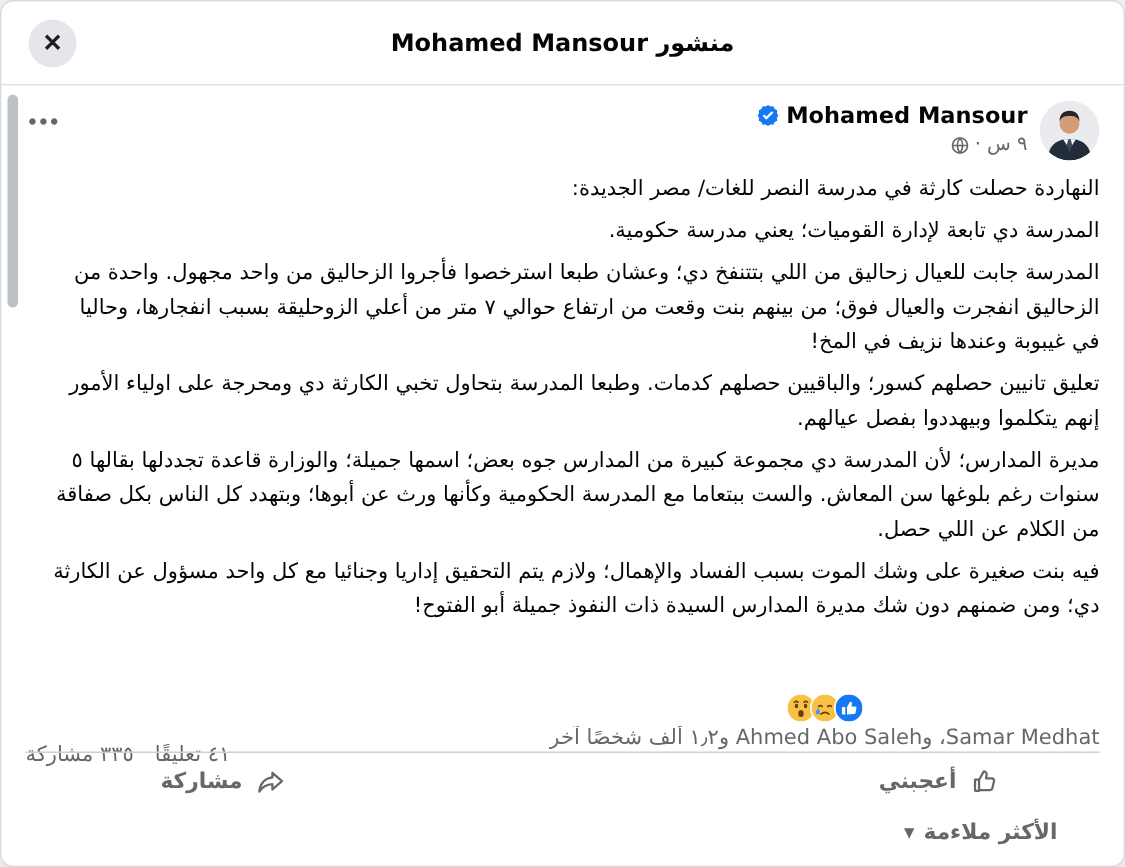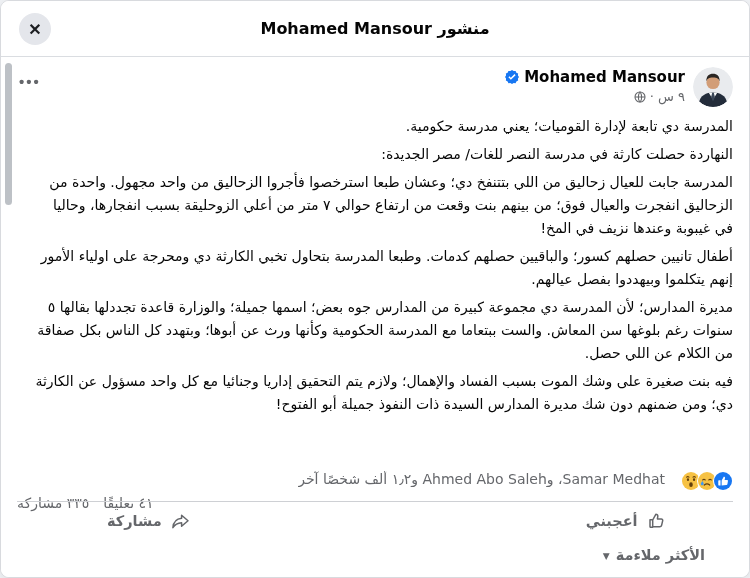--- a/index.html
+++ b/index.html
@@ -24,21 +24,21 @@
   .badge{width:14px;height:14px;flex:0 0 auto;}
   .ts-line{display:flex;align-items:center;gap:4px;font-size:13px;color:#65676b;margin-top:3px;}
   .more-btn{background:none;border:none;color:#65676b;font-size:15px;letter-spacing:2px;cursor:pointer;
             padding:4px 2px;margin-top:2px;font-weight:bold;}
   .post-body{position:absolute;top:58px;right:16px;left:30px;height:354px;overflow:hidden;
              font-size:14px;line-height:23px;color:#050505;text-align:right;}
   .post-body p{margin:0 0 5px 0;}
   
   .summary{position:absolute;top:412px;right:16px;left:16px;height:24px;display:flex;align-items:center;
            justify-content:space-between;font-size:14px;color:#65676b;}
-  .summary-right{display:flex;align-items:flex-start;gap:16px;min-width:0;}
+  .summary-right{display:flex;align-items:center;gap:2px;min-width:0;flex-direction:column;}
   .reaction-icons{display:flex;align-items:center;}
   .r-ic{width:20px;height:20px;border-radius:50%;background:#fff;padding:1px;display:flex;}
   .r-ic + .r-ic{margin-right:-4px;}
   .r-like{z-index:3;} .r-sad{z-index:2;} .r-wow{z-index:1;}
   .reactions-names{white-space:nowrap;overflow:hidden;cursor:pointer;}
   .summary-left{display:flex;align-items:center;gap:14px;white-space:nowrap;}
   .count{cursor:pointer;margin-top:44px;}
   
   .divider{position:absolute;top:444px;left:16px;right:16px;height:1px;background:#ced0d4;}
   .action-row{position:absolute;top:447px;left:16px;right:16px;height:34px;display:flex;}
@@ -100,24 +100,24 @@
               <path d="M1 6h10M6 1C8.3 3.6 8.3 8.4 6 11 3.7 8.4 3.7 3.6 6 1z" fill="none" stroke="#65676b" stroke-width="1.1"></path>
             </svg>
           </div>
         </div>
         <button class="more-btn">
           <span>•••</span>
         </button>
       </div>
 
       <div class="post-body">
+          <p>النهاردة حصلت كارثة في مدرسة النصر للغات/ مصر الجديدة:</p>
           <p>المدرسة دي تابعة لإدارة القوميات؛ يعني مدرسة حكومية.</p>
-          <p>النهاردة حصلت كارثة في مدرسة النصر للغات/ مصر الجديدة:</p>
           <p>المدرسة جابت للعيال زحاليق من اللي بتتنفخ دي؛ وعشان طبعا استرخصوا فأجروا الزحاليق من واحد مجهول. واحدة من الزحاليق انفجرت والعيال فوق؛ من بينهم بنت وقعت من ارتفاع حوالي ٧ متر من أعلي الزوحليقة بسبب انفجارها، وحاليا في غيبوبة وعندها نزيف في المخ!</p>
-          <p>أطفال تانيين حصلهم كسور؛ والباقيين حصلهم كدمات. وطبعا المدرسة بتحاول تخبي الكارثة دي ومحرجة على اولياء الأمور إنهم يتكلموا وبيهددوا بفصل عيالهم.</p>
+          <p>تعليق تانيين حصلهم كسور؛ والباقيين حصلهم كدمات. وطبعا المدرسة بتحاول تخبي الكارثة دي ومحرجة على اولياء الأمور إنهم يتكلموا وبيهددوا بفصل عيالهم.</p>
           <p>مديرة المدارس؛ لأن المدرسة دي مجموعة كبيرة من المدارس جوه بعض؛ اسمها جميلة؛ والوزارة قاعدة تجددلها بقالها ٥ سنوات رغم بلوغها سن المعاش. والست ببتعاما مع المدرسة الحكومية وكأنها ورث عن أبوها؛ وبتهدد كل الناس بكل صفاقة من الكلام عن اللي حصل.</p>
           <p>فيه بنت صغيرة على وشك الموت بسبب الفساد والإهمال؛ ولازم يتم التحقيق إداريا وجنائيا مع كل واحد مسؤول عن الكارثة دي؛ ومن ضمنهم دون شك مديرة المدارس السيدة ذات النفوذ جميلة أبو الفتوح!</p>
         </div>
 
       <div class="summary">
         <div class="summary-right">
           <div class="reaction-icons">
             <span class="r-ic r-like">
               <svg width="18" height="18" viewBox="0 0 16 16">
                 <circle cx="8" cy="8" r="8" fill="#1877f2"></circle>

